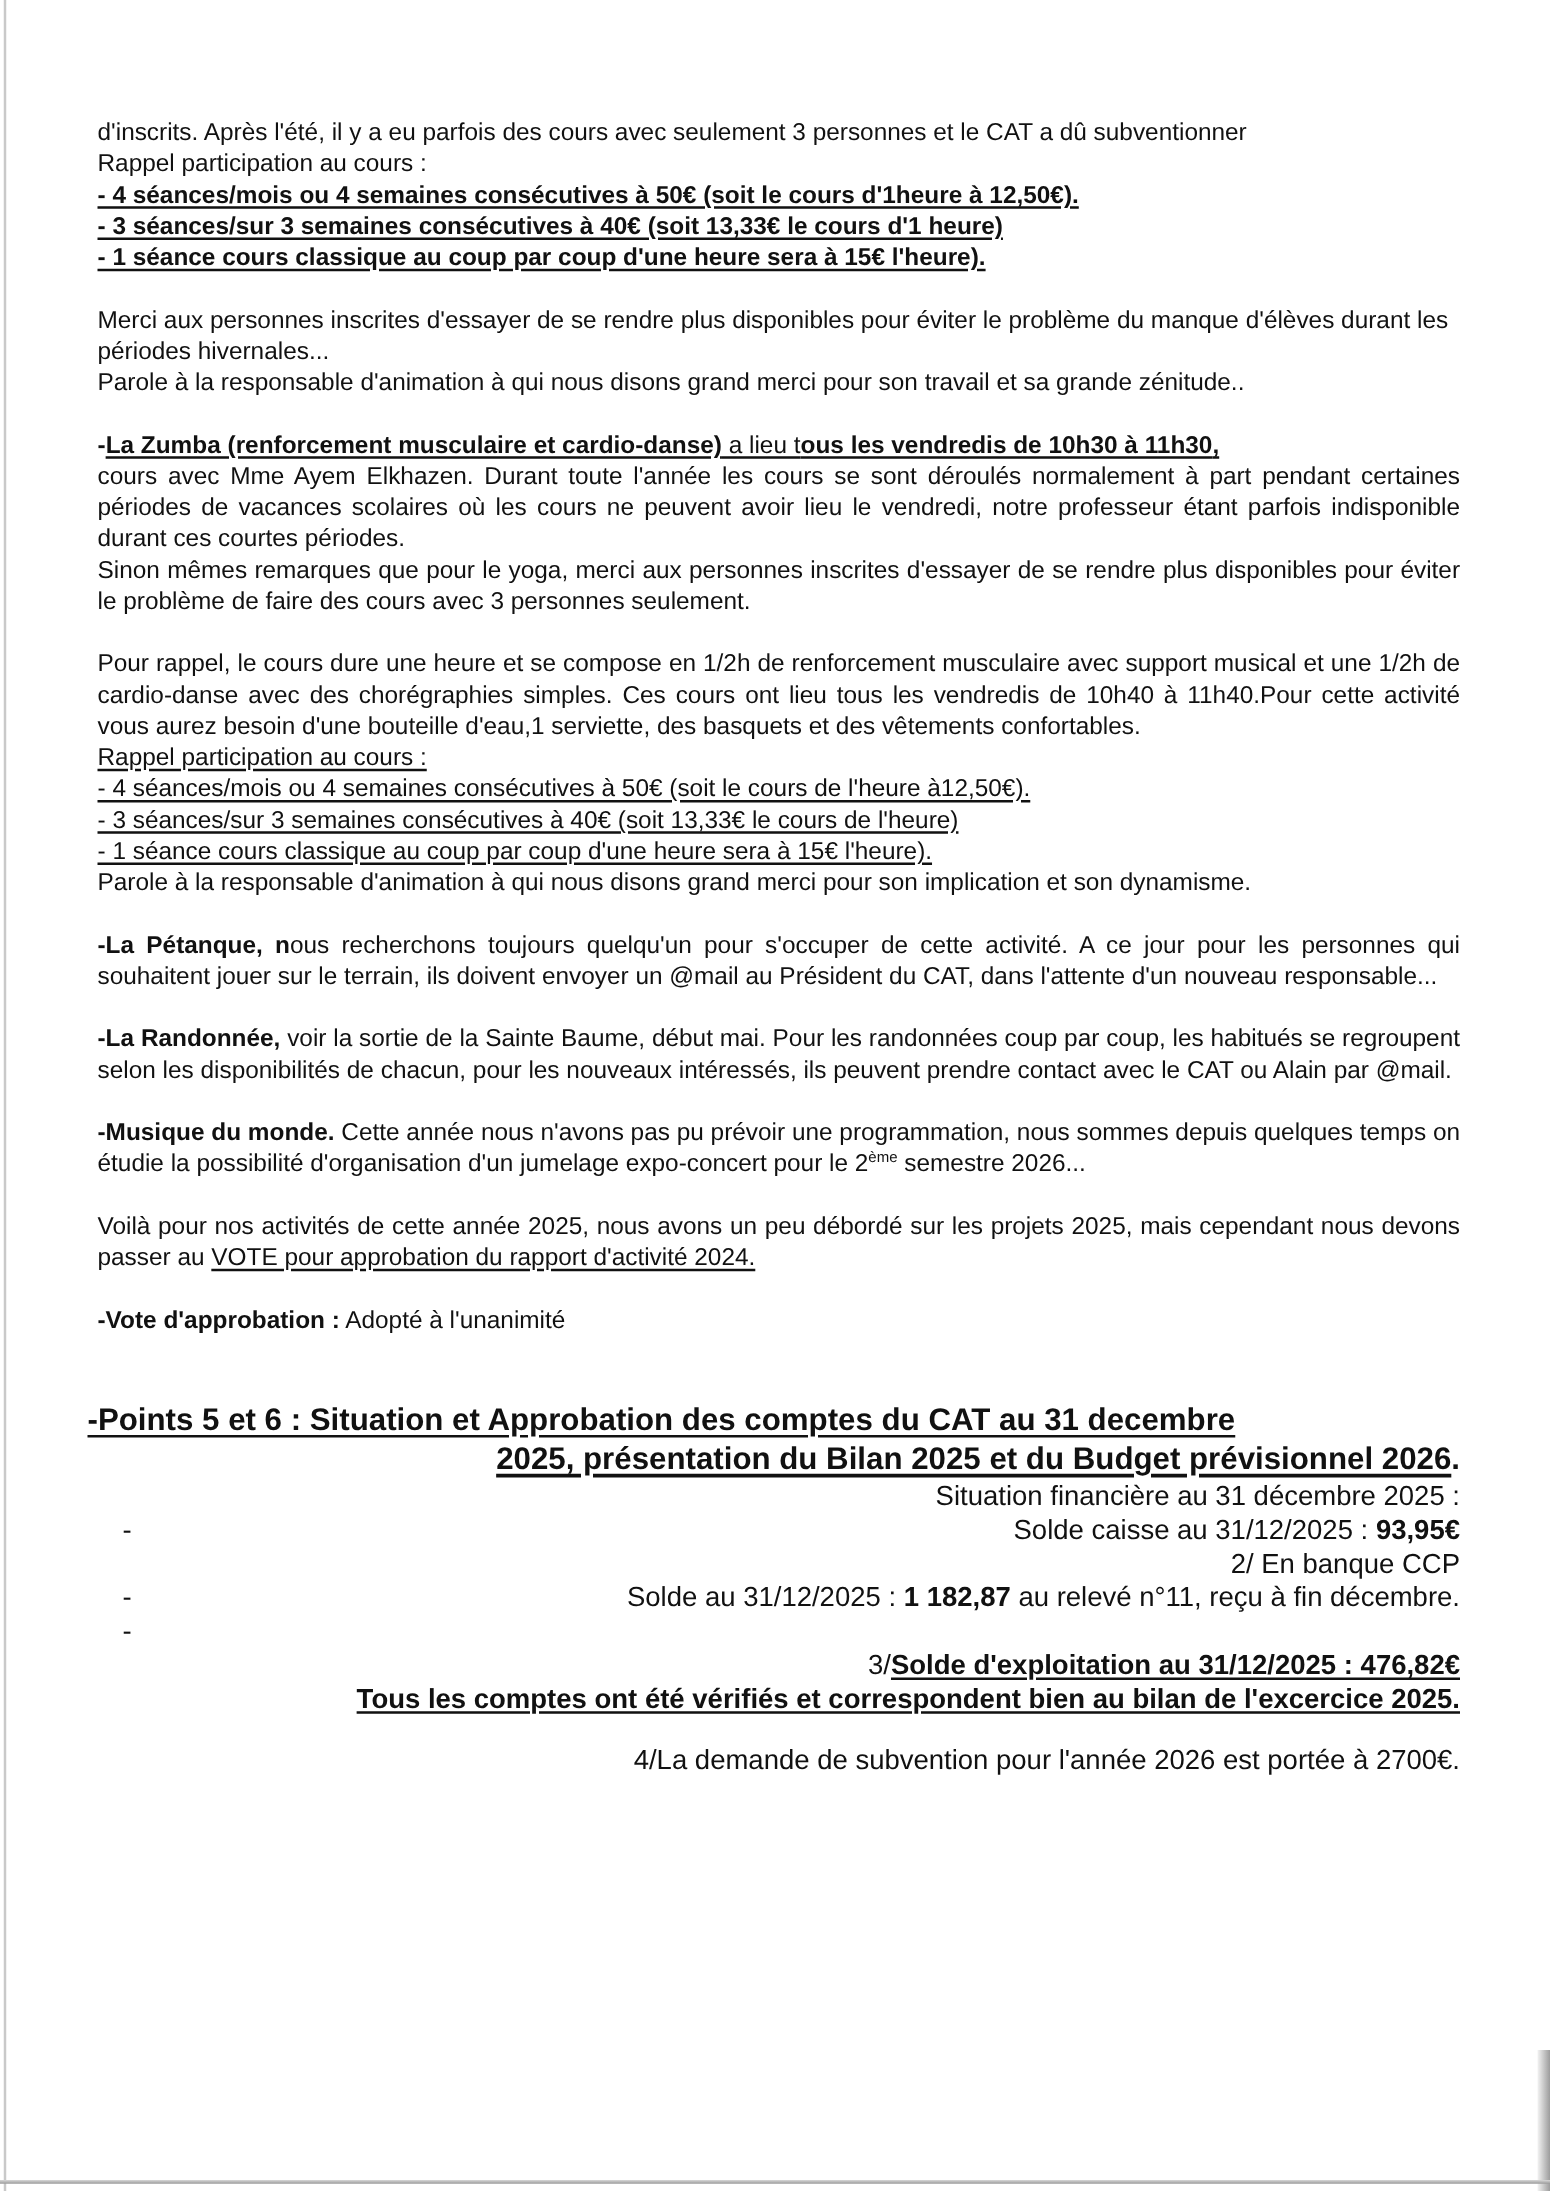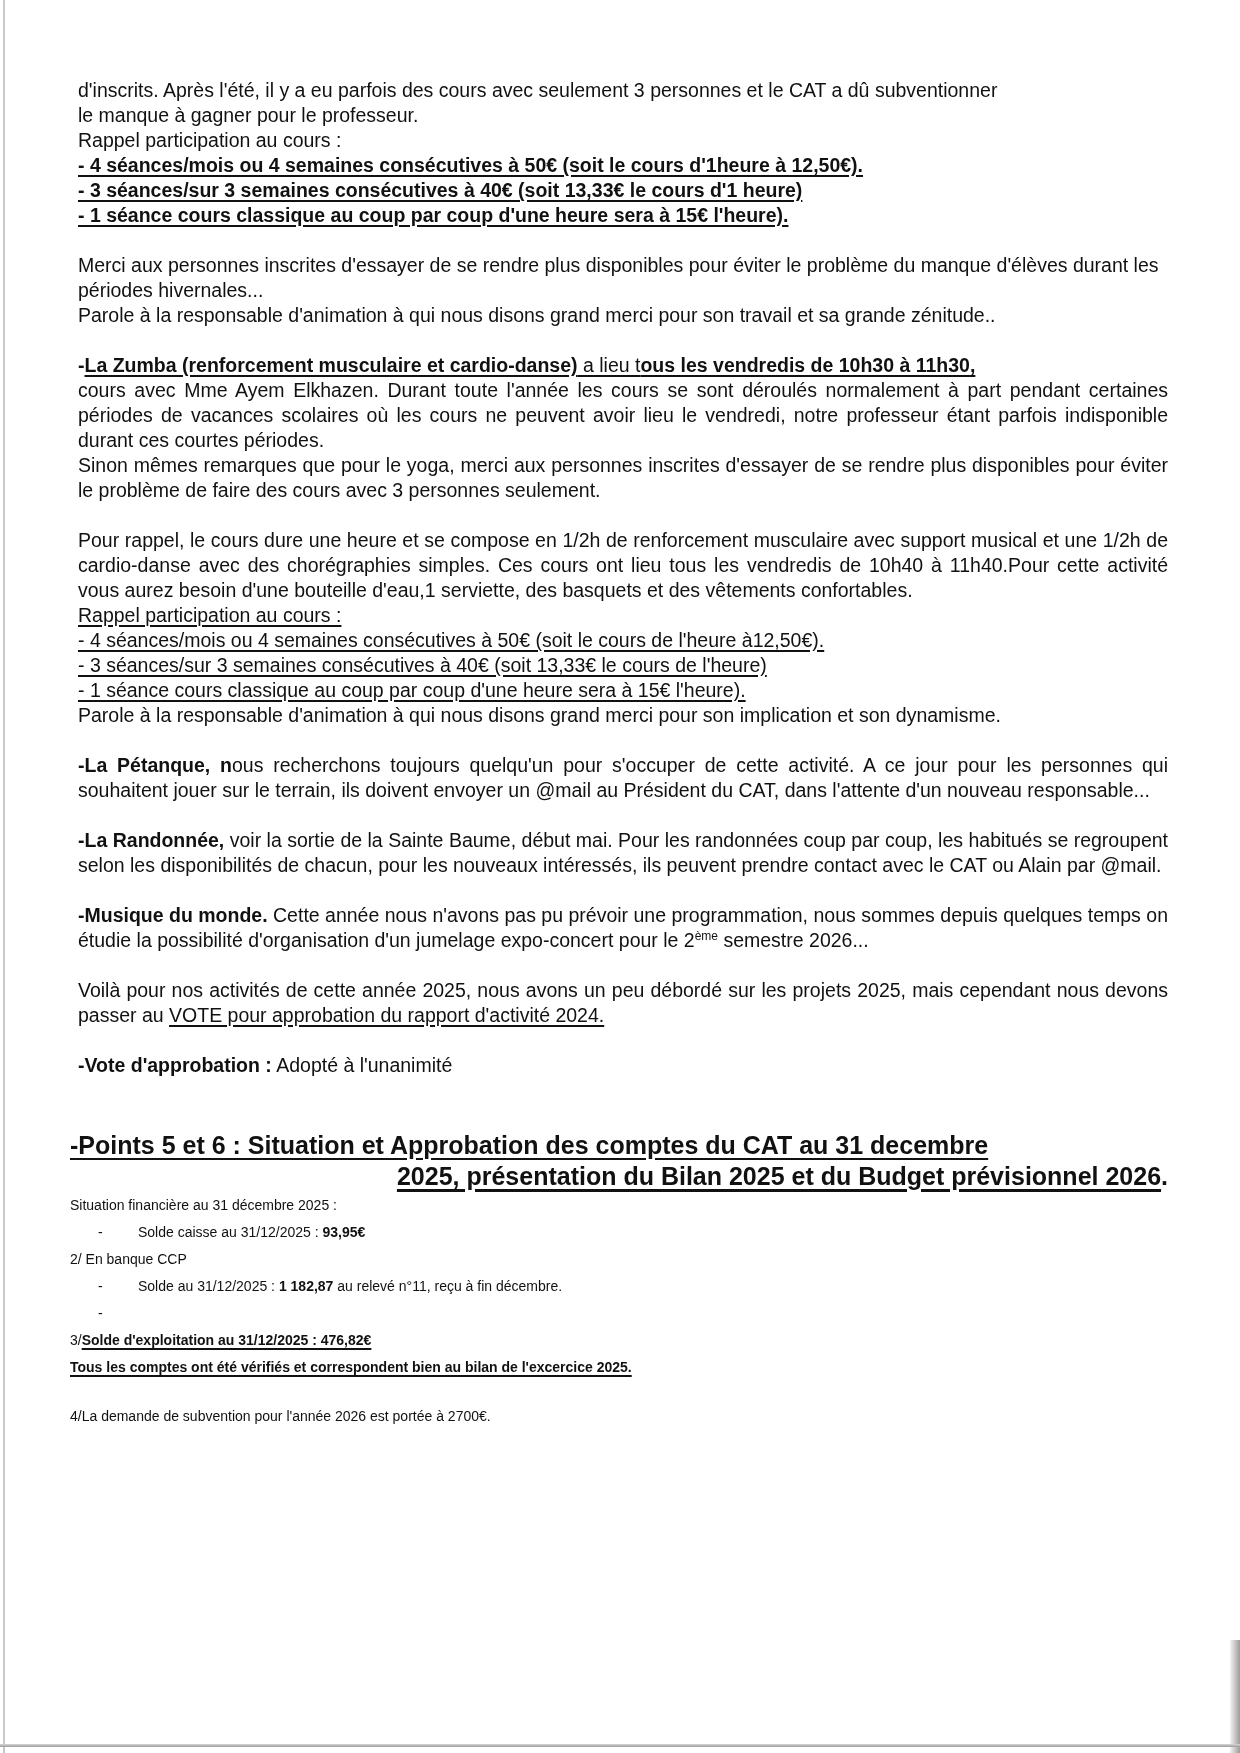--- a/index.html
+++ b/index.html
@@ -13,37 +13,36 @@
   .page { position: absolute; left: 78px; top: 78px; width: 1090px; font-size: 19.5px; line-height: 25px; }
   p { margin: 0; }
   .gap { height: 25px; }
   .gap-s { height: 22px; }
   .gap-l { height: 52px; }
   .u { text-decoration: underline; text-decoration-thickness: 1.5px; text-underline-offset: 3px; }
   .ub { font-weight: bold; text-decoration: underline; text-decoration-thickness: 2px; text-underline-offset: 3px; }
   .b { font-weight: bold; }
   .just { text-align: justify; }
   .heading { font-size: 25px; line-height: 31px; font-weight: bold; text-decoration: underline; text-decoration-thickness: 2.5px; text-underline-offset: 4px; margin-left: -8px; }
-  .fin { margin-left: -8px; font-size: 14px; line-height: 27px; }
+  .fin { margin-left: -8px; font-size: 22px; line-height: 27px; text-align: right; }
   .bullet { padding-left: 28px; position: relative; }
   .bullet .dash { position: absolute; left: 28px; }
   .bullet .txt { padding-left: 40px; display: inline-block; }
   sup { font-size: 12px; line-height: 0; }
 </style>
 </head>
 <body>
 
 <div class="scan-left"></div>
 <div class="scan-right"></div>
 <div class="scan-bottom"></div>
 
 <div class="page">
 
-  <p style="white-space:nowrap;">d'inscrits. Après l'été, il y a eu parfois des cours avec seulement 3 personnes et le CAT a dû subventionner</p>
-  <p>le manque à gagner pour le professeur.</p>
+  <p style="white-space:nowrap;margin-top:16px;">d'inscrits. Après l'été, il y a eu parfois des cours avec seulement 3 personnes et le CAT a dû subventionner</p>
   <p>Rappel participation au cours :</p>
   <p class="ub">- 4 séances/mois ou 4 semaines consécutives à 50€ (soit le cours d'1heure à 12,50€).</p>
   <p class="ub">- 3 séances/sur 3 semaines consécutives à 40€ (soit 13,33€ le cours d'1 heure)</p>
   <p class="ub">- 1 séance cours classique au coup par coup d'une heure sera à 15€ l'heure).</p>
   <div class="gap"></div>
   <p>Merci aux personnes inscrites d'essayer de se rendre plus disponibles pour éviter le problème du manque d'élèves durant les périodes hivernales...</p>
   <p>Parole à la responsable d'animation à qui nous disons grand merci pour son travail et sa grande zénitude..</p>
   <div class="gap"></div>
 
   <p class="just">

